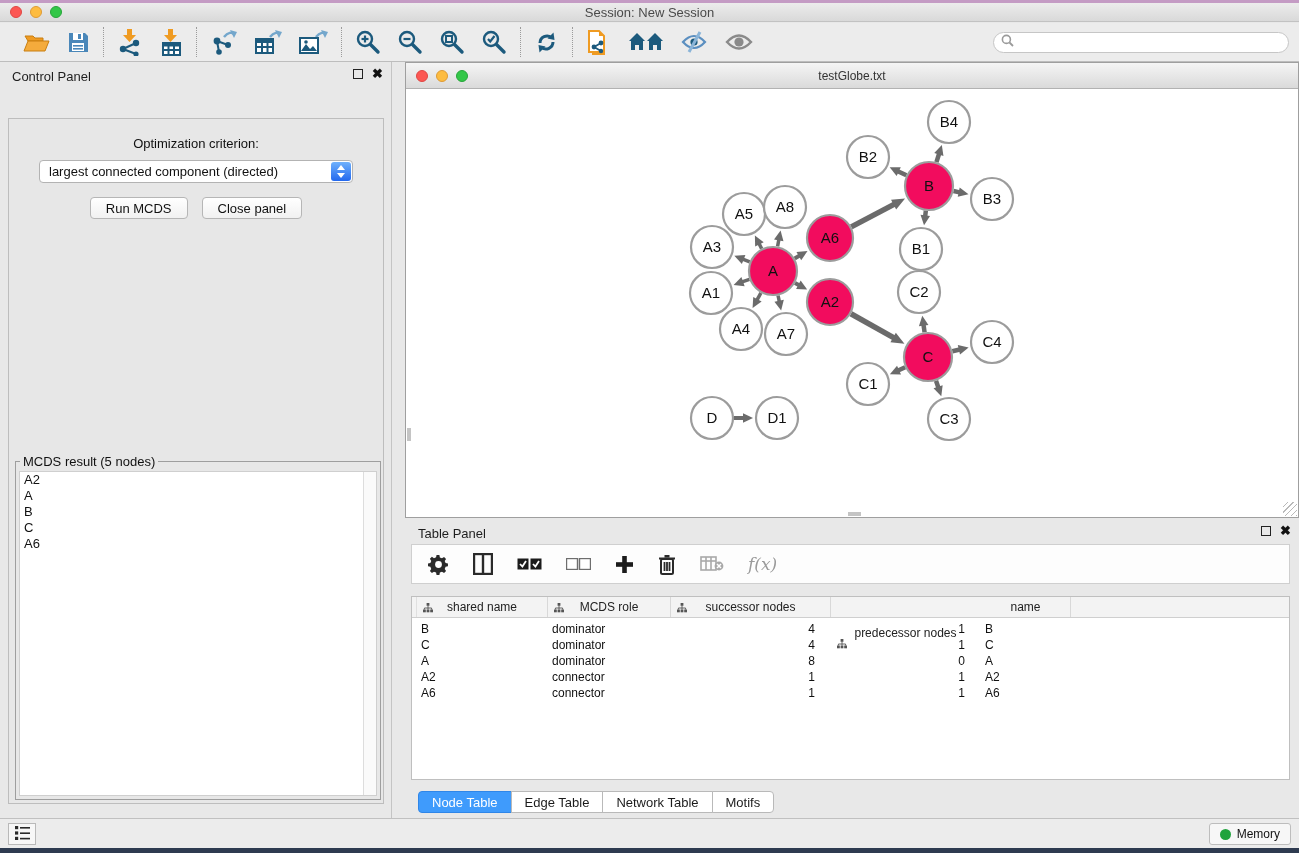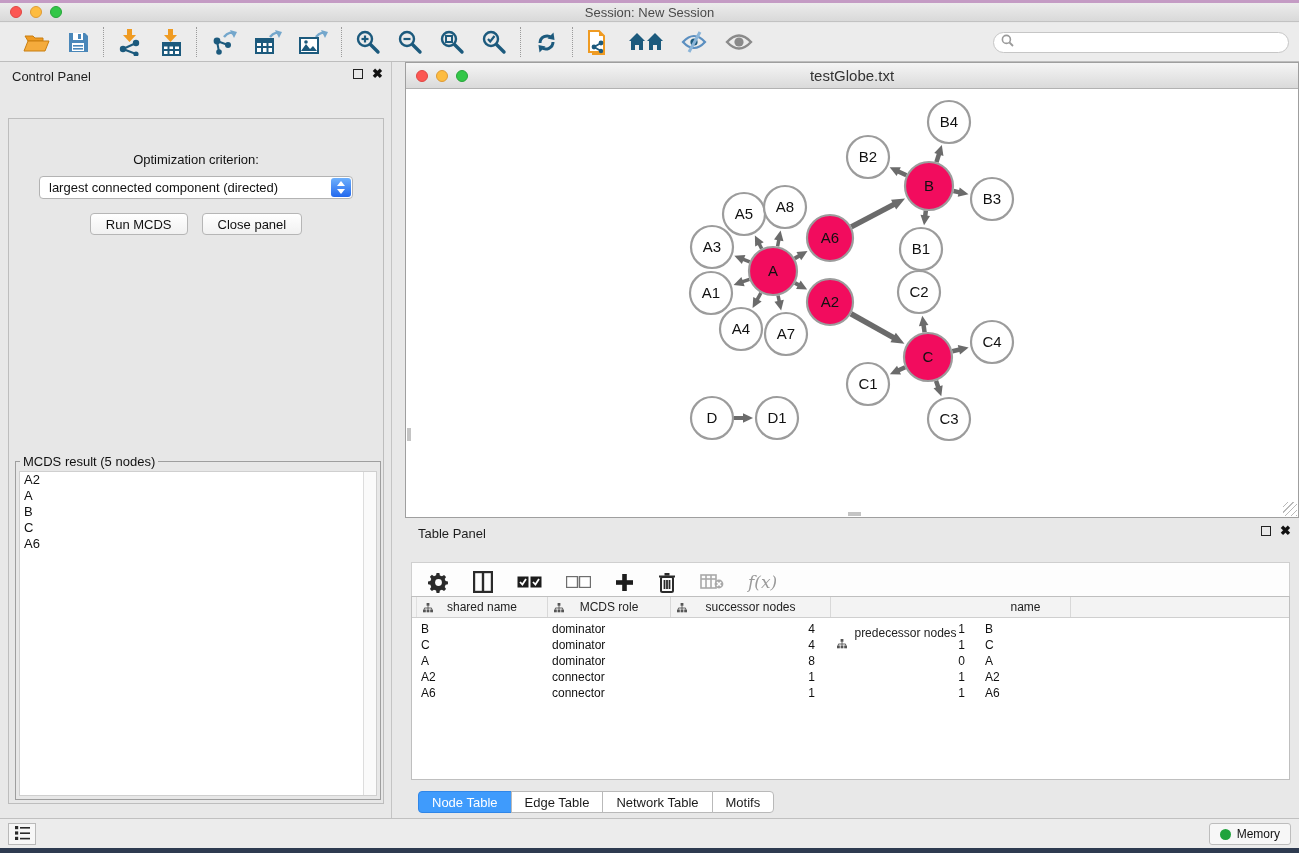--- a/index.html
+++ b/index.html
@@ -43,21 +43,21 @@
   .close-icon { font-size:13px; font-weight:bold; color:#111; line-height:10px; }
   .cp-tabs { position:absolute; top:33px; left:0; right:0; display:flex; justify-content:center; }
   .seg { display:flex; }
   .seg-tab { height:22px; padding:0 13px; background:#fff; border:1px solid #b9b9b9; margin-left:-1px;
     font-size:13px; color:#1b1b1b; display:flex; align-items:center; }
   .seg-tab:first-child { border-radius:4px 0 0 4px; margin-left:0; }
   .seg-tab:last-child { border-radius:0 4px 4px 0; }
   .seg-tab.active { background:#3f9bfc; border-color:#2f86e8; color:#fff; }
   .cp-content { position:absolute; top:56px; left:8px; right:7px; bottom:14px;
     background:#e7e7e7; border:1px solid #bdbdbd; }
-  .opt-label { margin-top:33px; text-align:center; font-size:13px; color:#111; }
+  .opt-label { margin-top:17px; text-align:center; font-size:13px; color:#111; }
   .dropdown { position:relative; margin:9px auto 0; width:314px; height:23px; background:#fff;
     border:1px solid #b3b3b3; border-radius:4px; font-size:13px; color:#111;
     display:flex; align-items:center; padding:0 26px 0 9px; }
   .dd-stepper { position:absolute; right:1px; top:1px; bottom:1px; width:20px; border-radius:3px;
     background:linear-gradient(#6fb1fc,#2268ee); display:flex; flex-direction:column;
     align-items:center; justify-content:center; gap:3px; }
   .dd-up { width:0; height:0; border-left:4px solid transparent; border-right:4px solid transparent; border-bottom:5px solid #fff; }
   .dd-down { width:0; height:0; border-left:4px solid transparent; border-right:4px solid transparent; border-top:5px solid #fff; }
   .btn-row { display:flex; justify-content:center; gap:14px; margin-top:14px; }
   .push-btn { height:22px; padding:0 15px; font-size:13px; color:#111; font-family:inherit;
@@ -69,33 +69,33 @@
     border:1px solid #cfcfcf; overflow:hidden; }
   .result-scroll { position:absolute; right:0; top:0; bottom:0; width:13px; background:#fafafa; border-left:1px solid #ddd; }
   .result-item { font-size:13px; color:#111; line-height:16px; padding-left:4px; }
 
   
   .net-window { position:absolute; left:405px; top:62px; right:0; height:456px;
     background:#fff; border:1px solid #9f9f9f; }
   .nw-titlebar { position:relative; height:26px; background:linear-gradient(#f5f5f5,#dadada);
     border-bottom:1px solid #b2b2b2; display:flex; align-items:center; justify-content:center; }
   .nw-titlebar .lights { top:7px; }
-  .nw-title { font-size:15px; color:#333; }
+  .nw-title { font-size:12px; color:#333; }
   .nw-canvas { position:absolute; top:27px; left:1px; right:1px; bottom:1px; background:#fff; }
   .nw-canvas svg { display:block; }
   .scroll-mark-left { position:absolute; left:0; top:338px; width:4px; height:13px; background:#c4c4c4; }
   .scroll-mark-bottom { position:absolute; bottom:0; left:441px; width:13px; height:4px; background:#c4c4c4; }
   .resize-grip { position:absolute; right:0; bottom:0; width:14px; height:14px;
     background:repeating-linear-gradient(135deg, transparent 0 3px, #b9b9b9 3px 4px); }
 
   
   .table-panel { position:absolute; left:405px; top:518px; right:0; bottom:35px; background:#e8e8e8; }
   .tp-header { position:absolute; top:0; left:0; right:0; height:30px; }
   .tp-header .tp-title { position:absolute; left:13px; top:8px; font-size:13px; color:#1e1e1e; }
-  .tp-toolbar { position:absolute; left:6px; right:9px; top:44px; height:40px; background:#fdfdfd;
+  .tp-toolbar { position:absolute; left:6px; right:9px; top:26px; height:40px; background:#fdfdfd;
     border:1px solid #cfcfcf; display:flex; align-items:center; gap:24px; padding:0 16px; }
   .tp-toolbar .tbtn svg { display:block; }
   .fx { font-family:"DejaVu Serif", serif; font-style:italic; font-size:17px; color:#9a9a9a; }
   .tp-table { position:absolute; left:6px; right:9px; top:78px; bottom:38px; background:#fff;
     border:1px solid #bfbfbf; overflow:hidden; }
   .thead { display:flex; height:21px; background:#f3f3f3; border-bottom:1px solid #cfcfcf; }
   .th { position:relative; display:flex; align-items:center; justify-content:center;
     font-size:12px; color:#222; border-right:1px solid #d8d8d8; }
   .th .col-icon { position:absolute; left:6px; top:5px; }
   .gutter { width:5px; border-right:1px solid #e0e0e0; }

